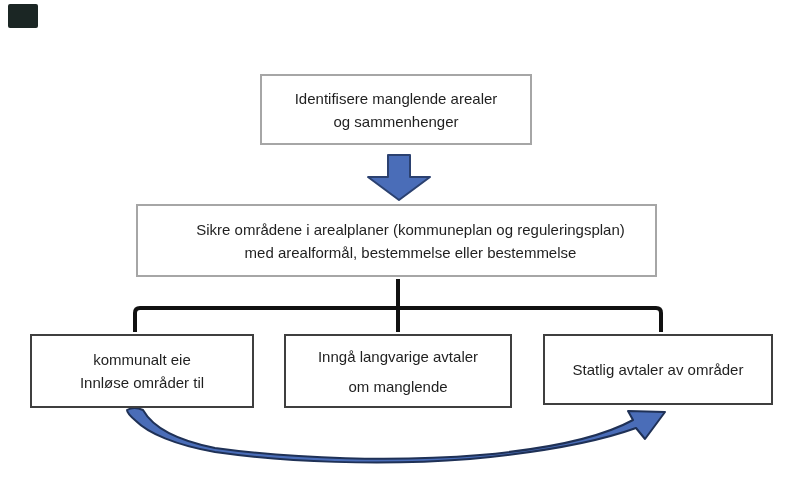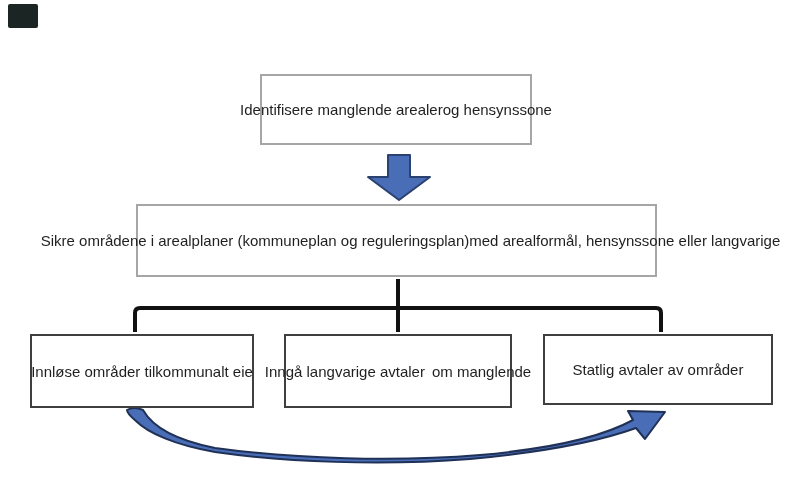--- a/index.html
+++ b/index.html
@@ -20,21 +20,21 @@
     border-radius: 2px;
   }
   svg.layer {
     position: absolute;
     left: 0; top: 0;
   }
   .box {
     position: absolute;
     box-sizing: border-box;
     display: flex;
-    flex-direction: row;
+    flex-direction: column;
     align-items: center;
     justify-content: center;
     text-align: center;
     font-size: 15px;
     line-height: 23px;
     background: #ffffff;
   }
   .box .line { white-space: nowrap; }
   .border-light { border: 2px solid var(--border-light, #a6a6a6); }
   .border-dark  { border: 2px solid var(--border-dark, #3f3f3f); }
@@ -69,31 +69,31 @@
              L 645,439
              L 636,428
              C 600,441 545,452 470,459
              C 380,466 285,462 215,452
              C 175,445 148,433 136,421
              C 130,416 127,413 127,410 Z" fill="#4a6db8" stroke="#1f3156"></path>
   </svg>
 
   <div class="box border-light box-identify">
     <div class="line">Identifisere manglende arealer</div>
-    <div class="line">og hensynssone</div>
+    <div class="line">og sammenhenger</div>
   </div>
 
   <div class="box border-light box-secure">
     <div class="line">Sikre områdene i arealplaner (kommuneplan og reguleringsplan)</div>
-    <div class="line">med arealformål, hensynssone eller langvarige</div>
+    <div class="line">med arealformål, bestemmelse eller bestemmelse</div>
   </div>
 
   <div class="box border-dark box-opt1">
+    <div class="line">kommunalt eie</div>
     <div class="line">Innløse områder til</div>
-    <div class="line">kommunalt eie</div>
   </div>
 
   <div class="box border-dark box-opt2">
     <div class="line">Inngå langvarige avtaler</div>
     <div class="line">om manglende</div>
   </div>
 
   <div class="box border-dark box-opt3">
     <div class="line">Statlig avtaler av områder</div>
   </div>

